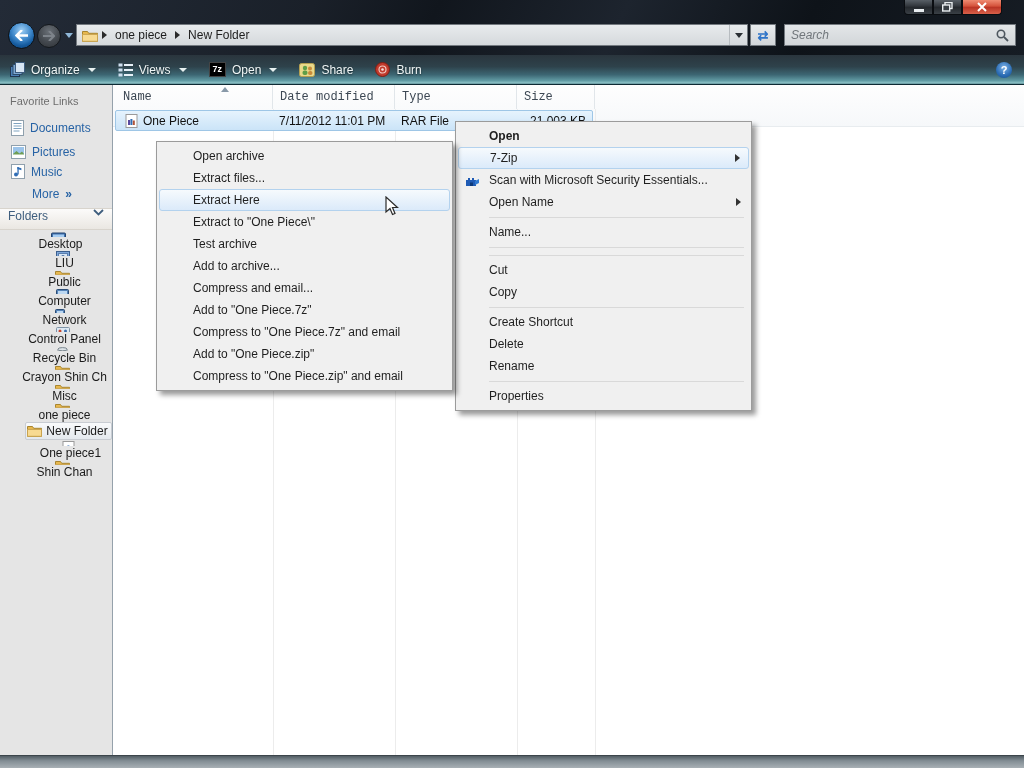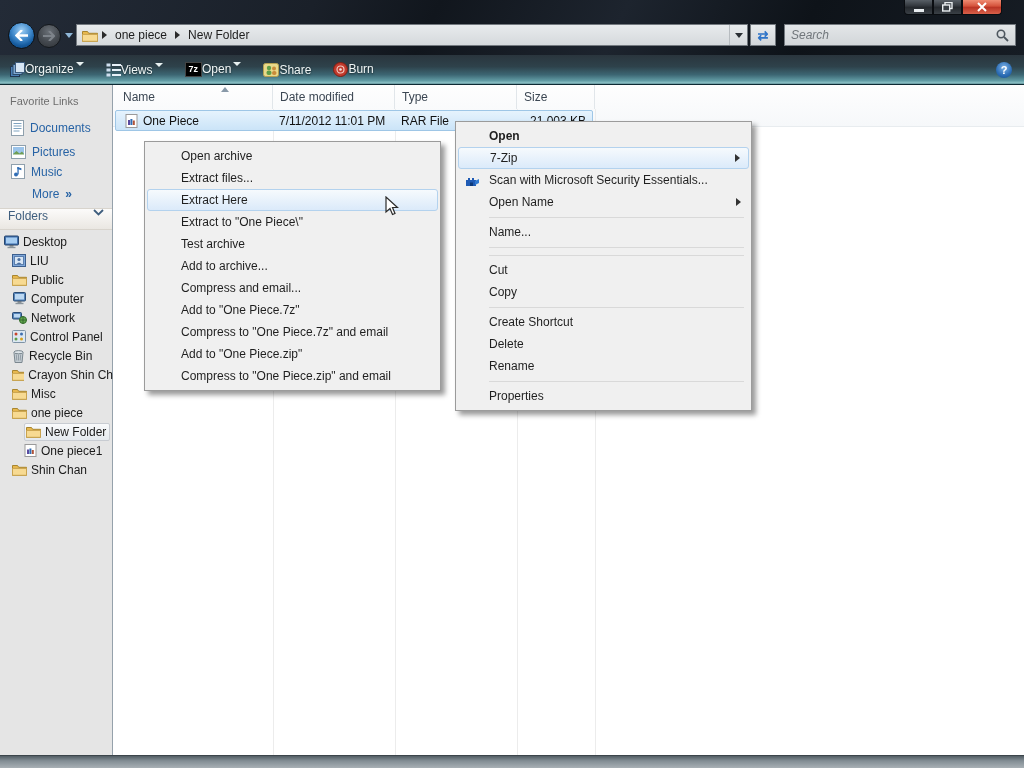--- a/index.html
+++ b/index.html
@@ -37,49 +37,49 @@
     background:linear-gradient(#e3e6e8,#d2d6d9); display:flex; align-items:center; }
   .searchbox input { flex:1; border:none; outline:none; background:transparent; font-size:12px; padding:0 6px;
     font-family:"Liberation Sans", sans-serif; color:#333; }
   .searchbox input::placeholder { font-style:italic; color:#70767b; }
   .mag { margin-right:6px; }
 
   
   .toolbar { position:absolute; left:0; top:55px; width:1024px; height:30px;
     background:linear-gradient(#2a353d 0%, #2e424b 40%, #3c6673 68%, #609aa3 88%, #8fc4c8 97%, #46747e 100%);
     border-bottom:1px solid #0e2a33; display:flex; align-items:center; padding-left:10px; }
-  .tbtn { display:flex; align-items:flex-start; margin-right:22px; cursor:default; }
+  .tbtn { display:flex; align-items:center; gap:6px; margin-right:22px; cursor:default; }
   .tbtn .lbl { color:#f0f6f6; font-size:12px; text-shadow:0 1px 2px rgba(0,0,0,.6); }
   .tcaret { width:0; height:0; border-left:4px solid transparent; border-right:4px solid transparent; border-top:4px solid #e8f1f1; margin-left:2px; }
   .ic7z { background:#000; border:1px solid #444; color:#fff; font-size:9px; font-weight:bold; padding:2px 3px; line-height:1; }
   .helpic { position:absolute; right:12px; top:7px; width:16px; height:16px; border-radius:50%;
     background:radial-gradient(circle at 50% 35%, #7fb4e8, #2b6cb4 60%, #174f8d); color:#fff; font-size:11px; font-weight:bold;
     display:flex; align-items:center; justify-content:center; }
 
   
   .sidebar { position:absolute; left:0; top:85px; width:113px; height:670px; background:#e5e5e5; border-right:1px solid #95a1ab; }
   .favhead { position:absolute; left:10px; top:10px; font-size:11px; color:#6e6e6e; }
   .favrow { position:absolute; left:0; width:113px; height:21px; display:flex; align-items:center; padding-left:11px; gap:6px; }
   .favrow .fl { font-size:12px; color:#2763a5; white-space:nowrap; }
   .morech { color:#2763a5; font-size:12px; font-weight:bold; letter-spacing:-1px; }
   .foldersband { position:absolute; left:0; top:123px; width:112px; height:22px;
     background:linear-gradient(#fcfbfa,#eae7e2); border-top:1px solid #d8d4cd; border-bottom:1px solid #d8d4cd;
     display:flex; padding:0 8px; }
   .foldersband .fbl { font-size:12px; color:#3f5e7e; flex:1; }
   .tree { position:absolute; left:0; top:147px; width:113px; }
-  .trow { height:19px; display:flex; align-items:center; white-space:nowrap; }
+  .trow { height:19px; display:flex; align-items:center; white-space:nowrap;flex-direction:column; }
   .l0 { padding-left:4px; } .l1 { padding-left:12px; } .l2 { padding-left:24px; }
   .trow .tl { font-size:12px; color:#1b1b1b; margin-left:4px; }
   .tselbox { display:flex; align-items:center; background:linear-gradient(#f9fafb,#e4e9ee);
     border:1px solid #c8ccd2; border-radius:2px; padding:0 3px 0 1px; height:18px; }
   .tselbox .tl { margin-left:4px; }
 
   
   .main { position:absolute; left:113px; top:85px; width:911px; height:670px; background:#fff; }
-  .hdr { position:absolute; left:0; top:0; width:911px; height:42px; background:linear-gradient(#fefefe,#f6f8fa); border-bottom:1px solid #e8ecef; }
+  .hdr { position:absolute; left:0; top:0; width:911px; height:42px; background:linear-gradient(#fefefe,#f6f8fa); border-bottom:1px solid #e8ecef;font-family:Liberation Mono, monospace; }
   .hcell { position:absolute; top:0; height:24px; display:flex; align-items:center; font-size:12px; color:#3c4753; padding-left:10px; border-right:1px solid #e1e6ea; }
   .sortcaret { position:absolute; left:108px; top:2px; width:0; height:0;
     border-left:4px solid transparent; border-right:4px solid transparent; border-bottom:5px solid #8899a8; }
   .colline { position:absolute; top:24px; bottom:0; width:1px; background:#ececec; }
   .selrow { position:absolute; left:2px; top:25px; width:478px; height:21px;
     background:linear-gradient(#e6f3fd,#cbe4f8); border:1px solid #9ec6e6; border-radius:2px; display:flex; align-items:center; }
   .selrow .cell { font-size:12px; color:#111; position:absolute; white-space:nowrap; }
 
   
   .menu { position:absolute; background:#f0f0f0; border:1px solid #9b9b9b; box-shadow:4px 4px 5px rgba(0,0,0,.4);
@@ -419,21 +419,21 @@
     <div class="mi">Cut</div>
     <div class="mi">Copy</div>
     <div class="msep"></div>
     <div class="mi">Create Shortcut</div>
     <div class="mi">Delete</div>
     <div class="mi">Rename</div>
     <div class="msep"></div>
     <div class="mi">Properties</div>
   </div>
 
-  <div class="menu" style="left:144px;top:141px;width:297px;z-index:55">
+  <div class="menu" style="left:156px;top:141px;width:297px;z-index:55">
     <div class="mi" style="padding-left:34px">Open archive</div>
     <div class="mi" style="padding-left:34px">Extract files...</div>
     <div class="mi hl" style="padding-left:33px">Extract Here</div>
     <div class="mi" style="padding-left:34px">Extract to "One Piece\"</div>
     <div class="mi" style="padding-left:34px">Test archive</div>
     <div class="mi" style="padding-left:34px">Add to archive...</div>
     <div class="mi" style="padding-left:34px">Compress and email...</div>
     <div class="mi" style="padding-left:34px">Add to "One Piece.7z"</div>
     <div class="mi" style="padding-left:34px">Compress to "One Piece.7z" and email</div>
     <div class="mi" style="padding-left:34px">Add to "One Piece.zip"</div>

